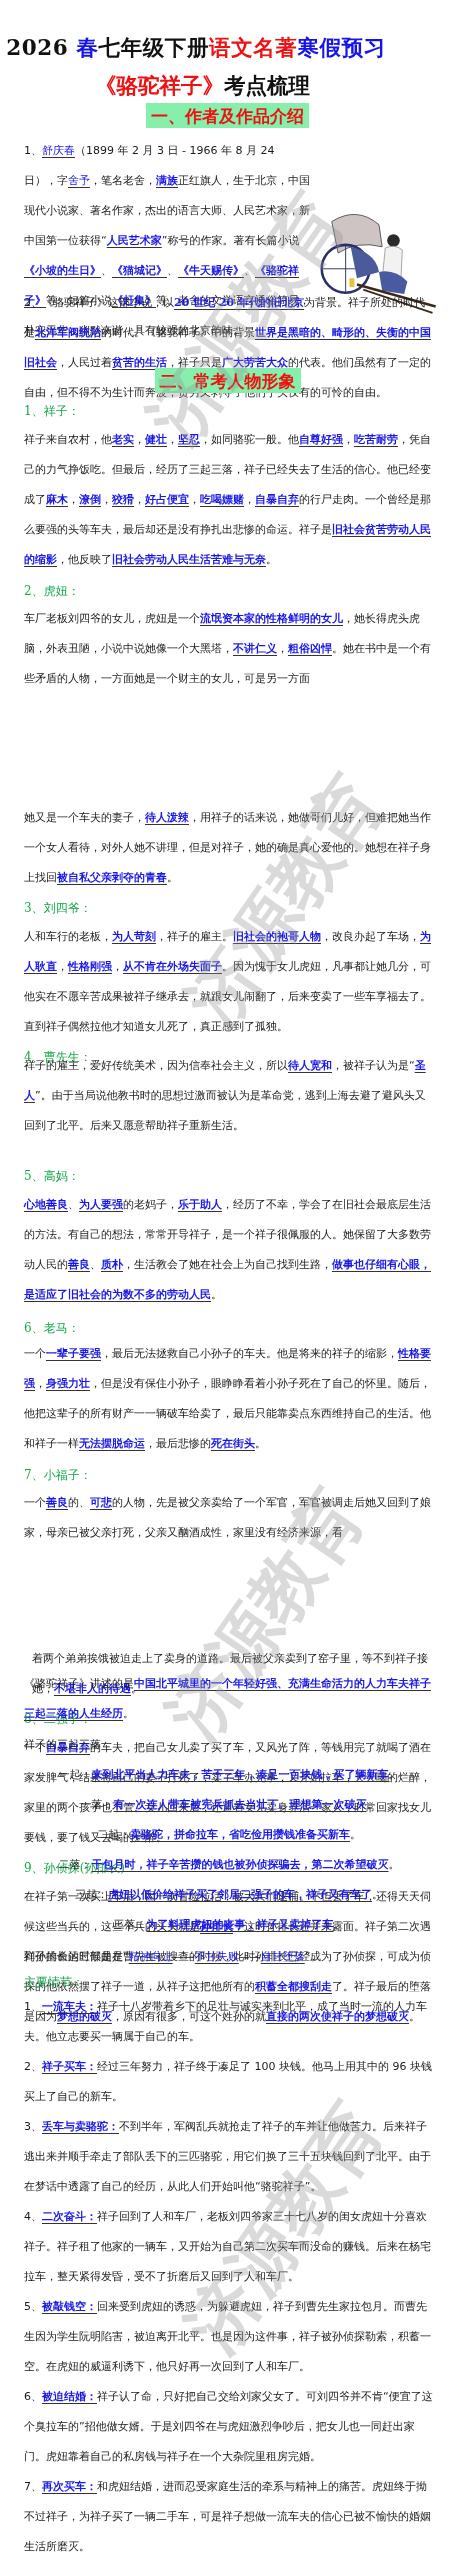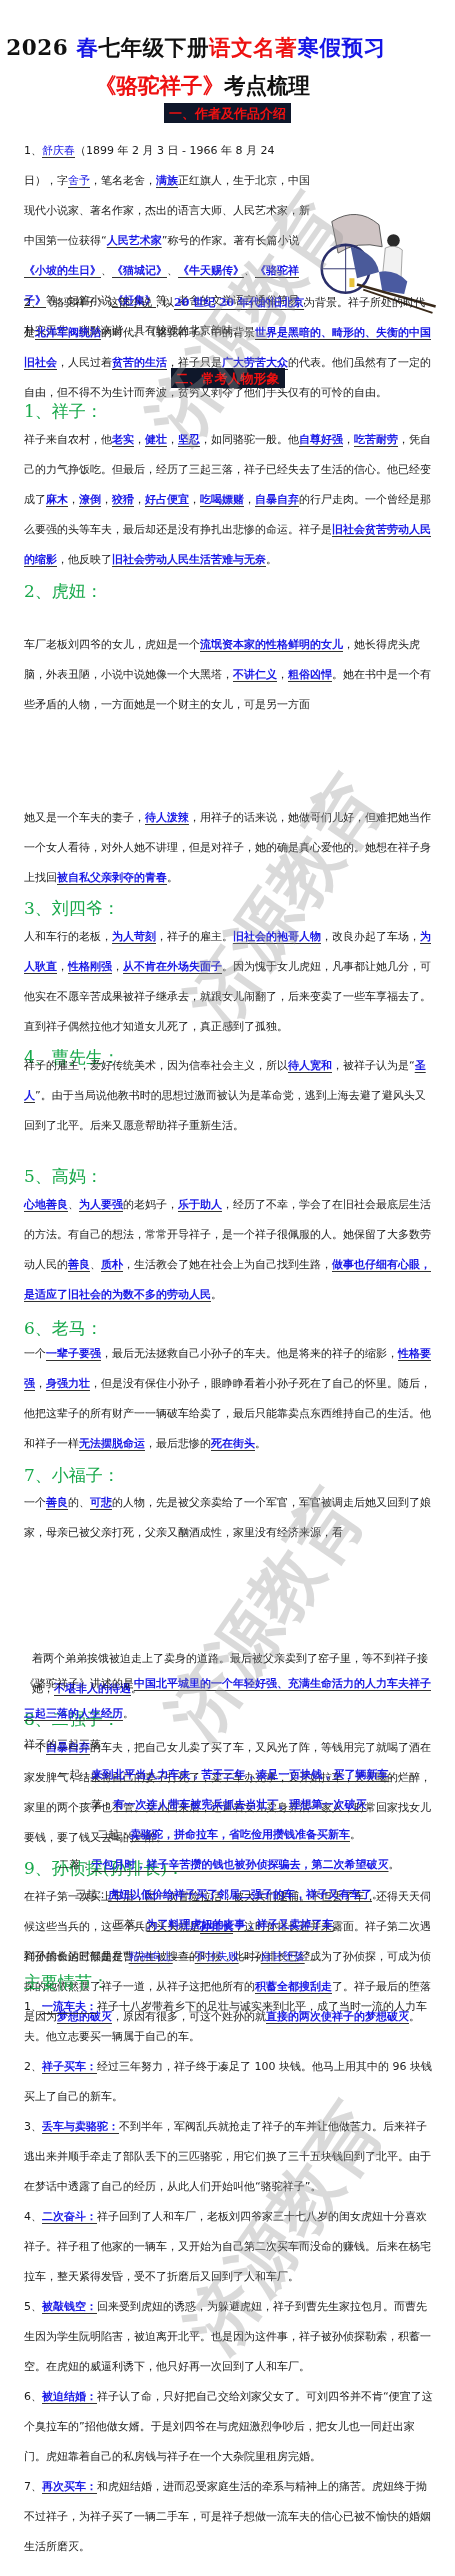--- a/index.html
+++ b/index.html
@@ -5,27 +5,27 @@
   html, body { margin:0; padding:0; background:#ffffff; }
   body { width:455px; height:2576px; position:relative; overflow:hidden;
          font-family:"DejaVu Sans","Liberation Sans",sans-serif; color:#1a1a1a; }
   .page { position:absolute; left:0; top:0; width:455px; height:2576px; }
   .title1 { position:absolute; top:33px; left:0; width:392px; text-align:center;
             font-family:"DejaVu Serif","Liberation Serif",serif; font-weight:bold; font-size:21.5px; letter-spacing:0.6px; }
   .title2 { position:absolute; top:71px; left:0; width:405px; text-align:center;
             font-family:"DejaVu Serif","Liberation Serif",serif; font-weight:bold; font-size:21.5px; }
   .c-black { color:#111; } .c-blue { color:#1414e6; } .c-red { color:#ee1111; }
   .sec { position:absolute; left:0; width:455px; text-align:center; }
-  .sec span { background:#0f172a; color:#ee1111; font-weight:bold; font-size:13px; padding:2.5px 5px; }
+  .sec span { background:#86efac; color:#ee1111; font-weight:bold; font-size:17px; padding:2.5px 5px; }
   .block { position:absolute; left:24px; width:410px; font-size:11px; line-height:30px; }
   .block.narrow { width:286px; }
   .hl { color:#1a1ae6; font-weight:bold; font-family:"DejaVu Serif","Liberation Serif",serif;
         text-decoration:underline; text-decoration-color:#333; text-underline-offset:2.5px; }
   .hl-plain { color:#1a1ae6; font-family:"DejaVu Serif","Liberation Serif",serif; text-decoration:underline; text-underline-offset:2.5px; text-decoration-color:#333;}
-  .sub { position:absolute; left:24px; color:#17a84a; font-family:"DejaVu Serif","Liberation Serif",serif; font-size:17px; line-height:28px; }
+  .sub { position:absolute; left:24px; color:#17a84a; font-family:"DejaVu Serif","Liberation Serif",serif; font-size:12px; line-height:28px; }
   .illus { position:absolute; left:319px; top:209px; width:120px; height:107px; }
   .watermark { position:absolute; color:rgba(150,150,150,0.35); font-size:70px; font-weight:bold;
                transform:rotate(-55deg); font-family:"DejaVu Sans",sans-serif; pointer-events:none; white-space:nowrap; }
 </style>
 </head>
 <body>
 
 <div class="page">
 
   <div class="title1" id="title1"><span class="c-black">2026 </span><span class="c-blue">春</span><span class="c-black">七年级下册</span><span class="c-red">语文名著</span><span class="c-blue">寒假预习</span></div>
@@ -55,21 +55,21 @@
   <div class="block" style="top:288px;" id="intro-p2"><span>2、《骆驼祥子》这部小说，以</span><span class="hl">20 世纪 20 年代的旧北京</span><span>为背景。祥子所处的时代是</span><span class="hl">北洋军阀统治</span><span>的时代。《骆驼祥子》中的背景</span><span class="hl">世界是黑暗的、畸形的、失衡的中国旧社会</span><span>，人民过着</span><span class="hl">贫苦的生活</span><span>，祥子只是</span><span class="hl">广大劳苦大众</span><span>的代表。他们虽然有了一定的自由，但不得不为生计而奔波，贫穷又剥夺了他们手头仅有的可怜的自由。</span></div>
 
   <div class="sec" style="top:369px;">
     <span>二、常考人物形象</span>
   </div>
 
   <div id="characters">
       <div class="sub" style="top: 397px;">1、祥子：</div>
       <div class="block" style="top: 425px;"><span>祥子来自农村，他</span><span class="hl">老实</span><span>，</span><span class="hl">健壮</span><span>，</span><span class="hl">坚忍</span><span>，如同骆驼一般。他</span><span class="hl">自尊好强</span><span>，</span><span class="hl">吃苦耐劳</span><span>，凭自己的力气挣饭吃。但最后，经历了三起三落，祥子已经失去了生活的信心。他已经变成了</span><span class="hl">麻木</span><span>，</span><span class="hl">潦倒</span><span>，</span><span class="hl">狡猾</span><span>，</span><span class="hl">好占便宜</span><span>，</span><span class="hl">吃喝嫖赌</span><span>，</span><span class="hl">自暴自弃</span><span>的行尸走肉。一个曾经是那么要强的头等车夫，最后却还是没有挣扎出悲惨的命运。祥子是</span><span class="hl">旧社会贫苦劳动人民的缩影</span><span>，他反映了</span><span class="hl">旧社会劳动人民生活苦难与无奈</span><span>。</span></div>
       <div class="sub" style="top: 577px;">2、虎妞：</div>
-      <div class="block" style="top: 604px; margin-top: 26px;"><span>车厂老板刘四爷的女儿，虎妞是一个</span><span class="hl">流氓资本家的性格鲜明的女儿</span><span>，她长得虎头虎脑，外表丑陋，小说中说她像一个大黑塔，</span><span class="hl">不讲仁义</span><span>，</span><span class="hl">粗俗凶悍</span><span>。她在书中是一个有些矛盾的人物，一方面她是一个财主的女儿，可是另一方面</span></div>
+      <div class="block" style="top: 604px;"><span>车厂老板刘四爷的女儿，虎妞是一个</span><span class="hl">流氓资本家的性格鲜明的女儿</span><span>，她长得虎头虎脑，外表丑陋，小说中说她像一个大黑塔，</span><span class="hl">不讲仁义</span><span>，</span><span class="hl">粗俗凶悍</span><span>。她在书中是一个有些矛盾的人物，一方面她是一个财主的女儿，可是另一方面</span></div>
       <div class="block" style="top: 803px;"><span>她又是一个车夫的妻子，</span><span class="hl">待人泼辣</span><span>，用祥子的话来说，她做哥们儿好，但难把她当作一个女人看待，对外人她不讲理，但是对祥子，她的确是真心爱他的。她想在祥子身上找回</span><span class="hl">被自私父亲剥夺的青春</span><span>。</span></div>
       <div class="sub" style="top: 894px;">3、刘四爷：</div>
       <div class="block" style="top: 922px;"><span>人和车行的老板，</span><span class="hl">为人苛刻</span><span>，祥子的雇主。</span><span class="hl">旧社会的袍哥人物</span><span>，改良办起了车场，</span><span class="hl">为人耿直</span><span>，</span><span class="hl">性格刚强</span><span>，</span><span class="hl">从不肯在外场失面子</span><span>。因为愧于女儿虎妞，凡事都让她几分，可他实在不愿辛苦成果被祥子继承去，就跟女儿闹翻了，后来变卖了一些车享福去了。直到祥子偶然拉他才知道女儿死了，真正感到了孤独。</span></div>
       <div class="sub" style="top: 1043px;">4、曹先生：</div>
       <div class="block" style="top: 1051px;"><span>祥子的雇主，爱好传统美术，因为信奉社会主义，所以</span><span class="hl">待人宽和</span><span>，被祥子认为是“</span><span class="hl">圣人</span><span>”。由于当局说他教书时的思想过激而被认为是革命党，逃到上海去避了避风头又回到了北平。后来又愿意帮助祥子重新生活。</span></div>
       <div class="sub" style="top: 1162px;">5、高妈：</div>
       <div class="block" style="top: 1190px;"><span class="hl">心地善良</span><span>、</span><span class="hl">为人要强</span><span>的老妈子，</span><span class="hl">乐于助人</span><span>，经历了不幸，学会了在旧社会最底层生活的方法。有自己的想法，常常开导祥子，是一个祥子很佩服的人。她保留了大多数劳动人民的</span><span class="hl">善良</span><span>、</span><span class="hl">质朴</span><span>，生活教会了她在社会上为自己找到生路，</span><span class="hl">做事也仔细有心眼，是适应了旧社会的为数不多的劳动人民</span><span>。</span></div>
       <div class="sub" style="top: 1270px; margin-top: 44px;">6、老马：</div>
       <div class="block" style="top: 1339px;"><span>一个</span><span class="hl">一辈子要强</span><span>，最后无法拯救自己小孙子的车夫。他是将来的祥子的缩影，</span><span class="hl">性格要强</span><span>，</span><span class="hl">身强力壮</span><span>，但是没有保住小孙子，眼睁睁看着小孙子死在了自己的怀里。随后，他把这辈子的所有财产一一辆破车给卖了，最后只能靠卖点东西维持自己的生活。他和祥子一样</span><span class="hl">无法摆脱命运</span><span>，最后悲惨的</span><span class="hl">死在街头</span><span>。</span></div>
       <div class="sub" style="top: 1461px;">7、小福子：</div>

